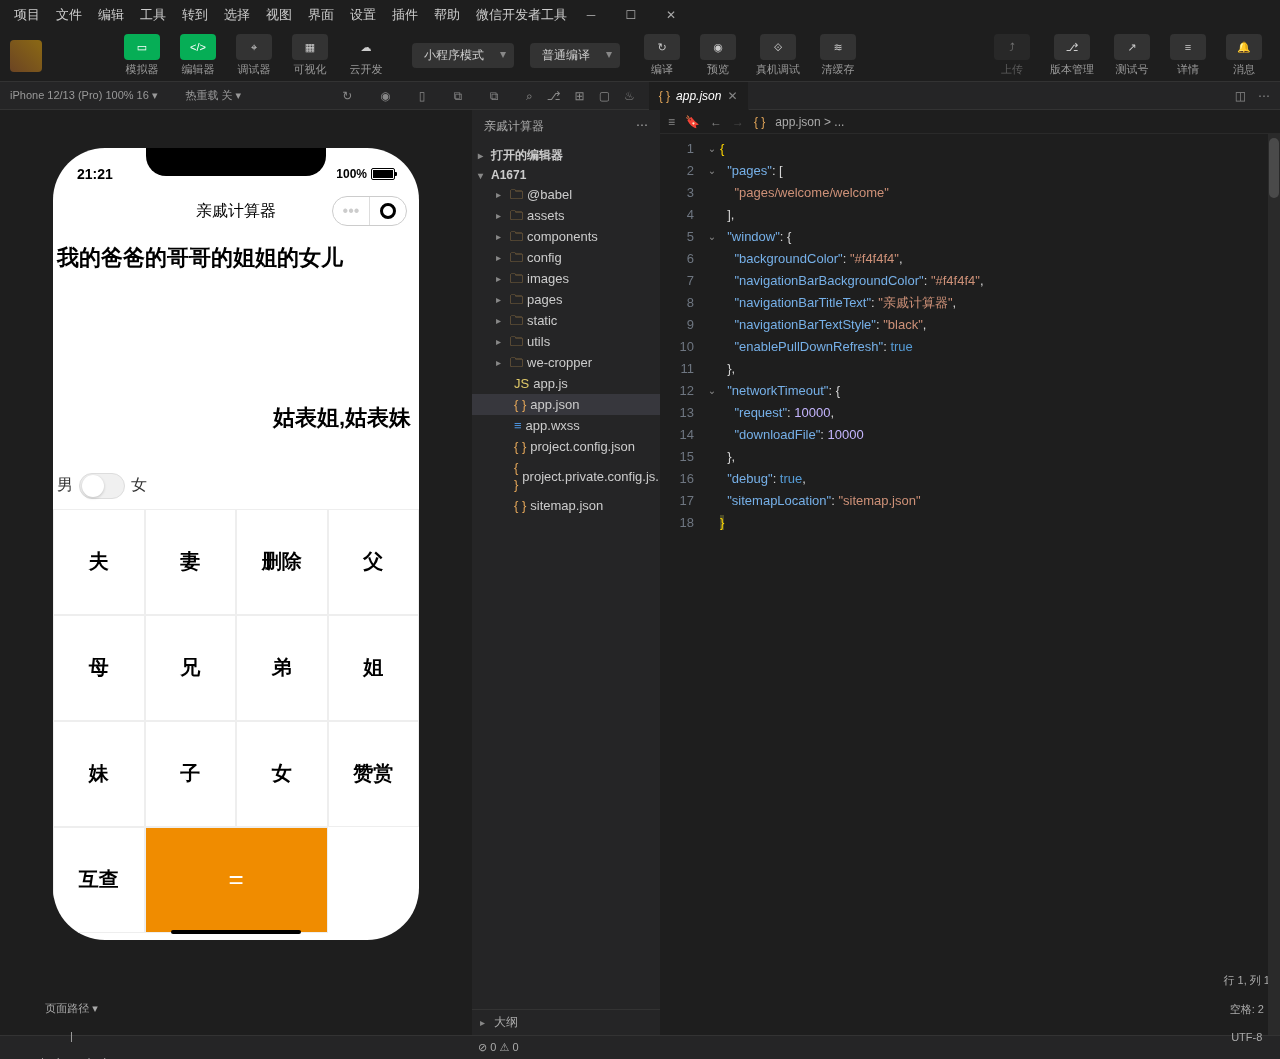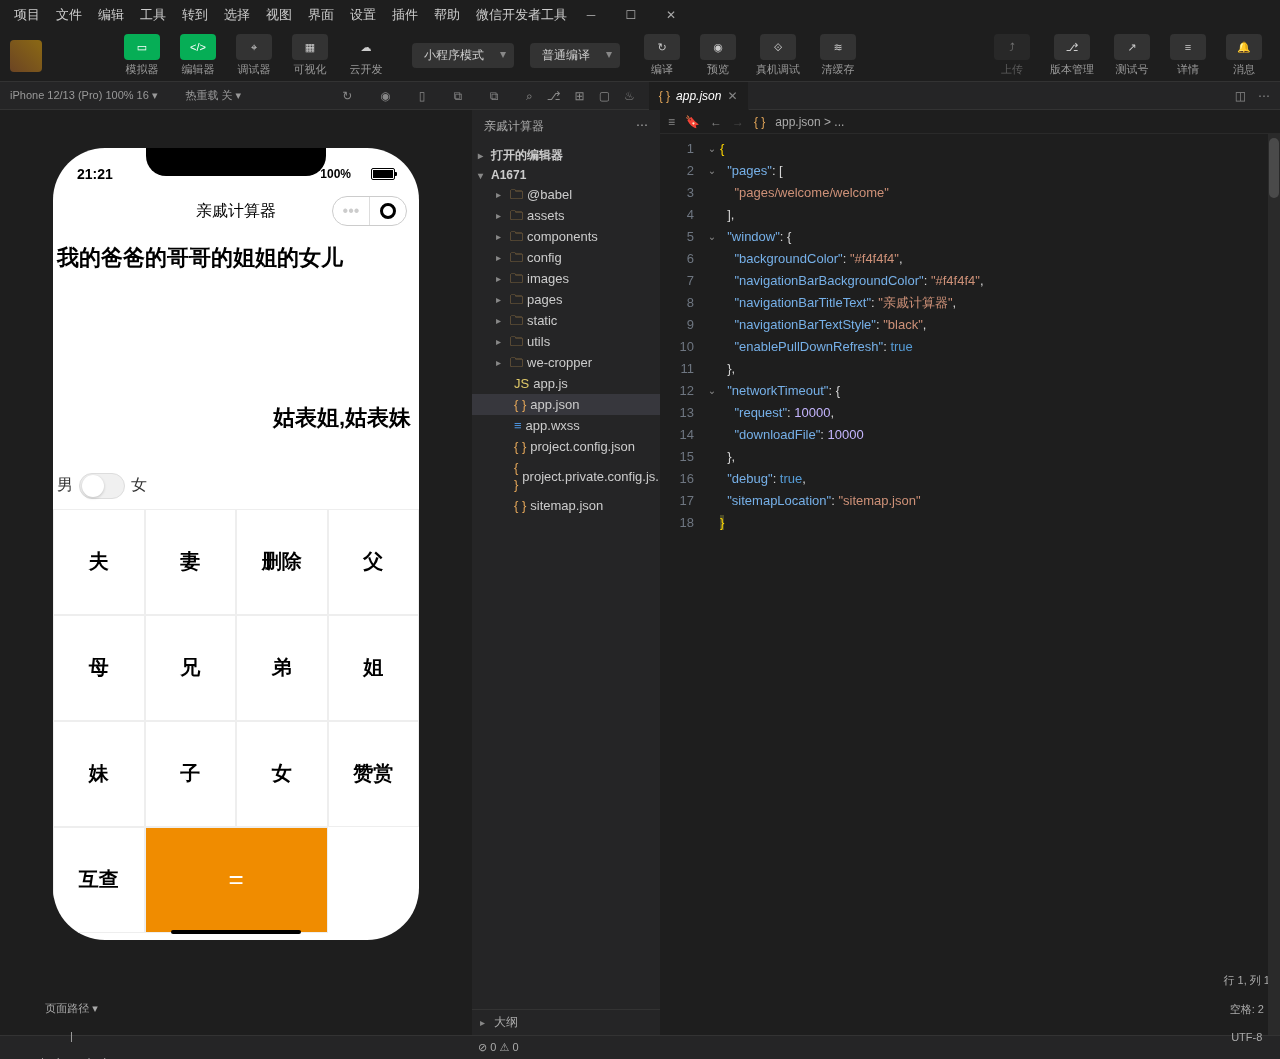--- a/index.html
+++ b/index.html
@@ -31,21 +31,21 @@
 .sub-icon { color: #888; cursor: pointer; }
 
 
 .main-area { display: flex; height: calc(1059px - 30px - 52px - 28px - 24px); }
 
 
 .simulator { width: 472px; background: #1e1e1e; display: flex; flex-direction: column; align-items: center; padding-top: 38px; }
 .phone { width: 366px; height: 792px; background: #fff; border-radius: 52px; position: relative; overflow: hidden; }
 .notch { position: absolute; top: 0; left: 50%; transform: translateX(-50%); width: 180px; height: 28px; background: #000; border-radius: 0 0 20px 20px; z-index: 5; }
 .statusbar { height: 42px; display: flex; align-items: center; justify-content: space-between; padding: 10px 24px 0; font-size: 14px; font-weight: 600; color: #000; }
-.battery { display: flex; align-items: center; gap: 20px; font-size: 12px; }
+.battery { display: flex; align-items: center; gap: 4px; font-size: 12px; }
 .battery-icon { width: 24px; height: 12px; border: 1px solid #000; border-radius: 2px; position: relative; }
 .battery-icon::before { content: ""; position: absolute; left: 1px; top: 1px; bottom: 1px; right: 1px; background: #000; }
 .battery-icon::after { content: ""; position: absolute; right: -3px; top: 3px; width: 2px; height: 4px; background: #000; border-radius: 0 1px 1px 0; }
 
 .app-header { height: 42px; display: flex; align-items: center; justify-content: center; position: relative; }
 .app-title { font-size: 16px; color: #000; }
 .capsule { position: absolute; right: 12px; display: flex; border: 1px solid #ccc; border-radius: 16px; overflow: hidden; }
 .capsule-btn { width: 36px; height: 28px; display: flex; align-items: center; justify-content: center; font-size: 16px; }
 .capsule-div { width: 1px; background: #ddd; }
 .capsule-circle { width: 16px; height: 16px; border: 3px solid #000; border-radius: 50%; }

